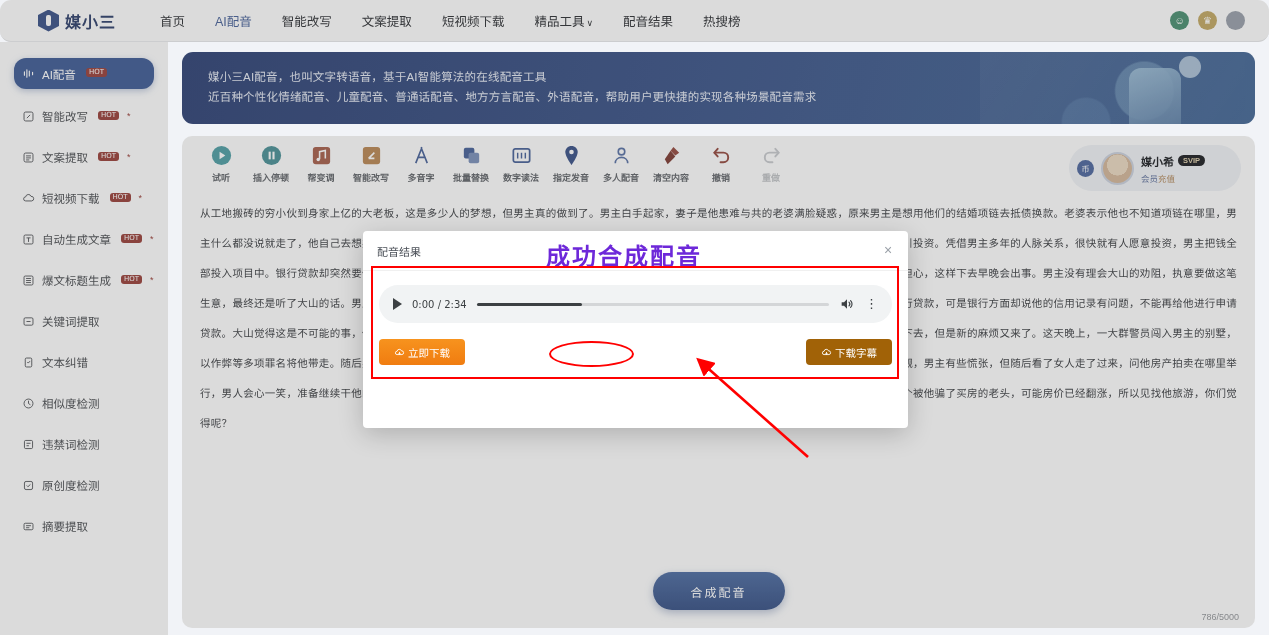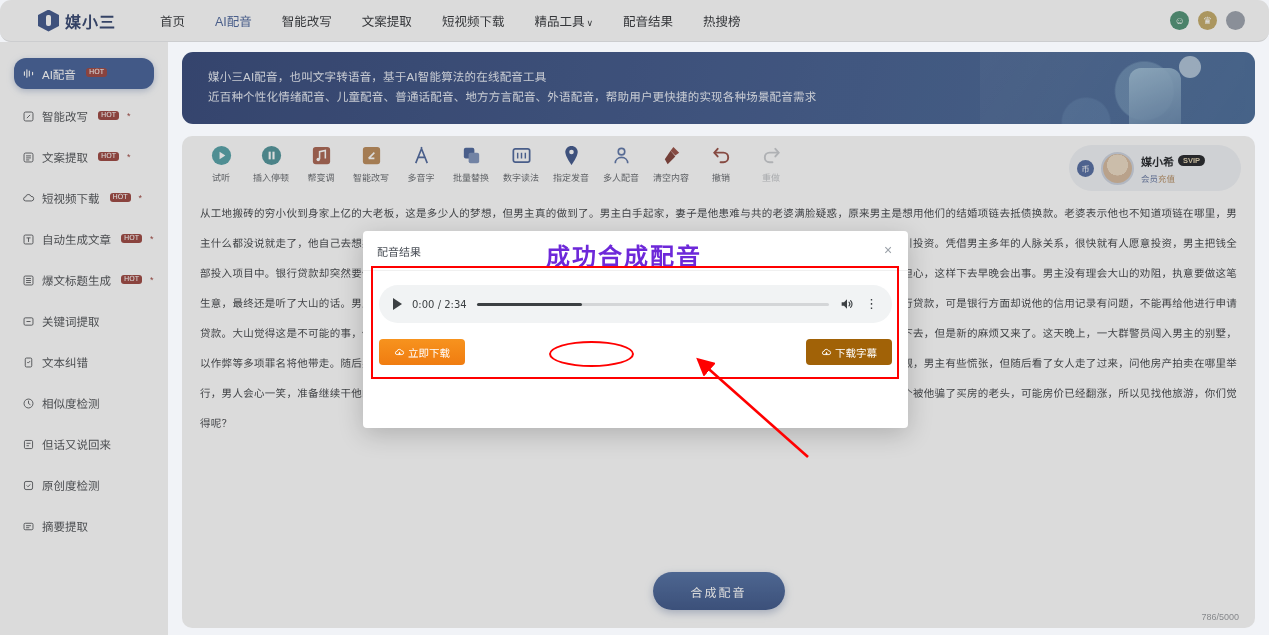--- a/index.html
+++ b/index.html
@@ -96,21 +96,21 @@
 
   .panel {
     margin-top: 12px; background: #ffffff; border-radius: 10px;
     height: 492px; position: relative;
   }
 
   
   .toolbar { display: flex; align-items: flex-start; padding: 8px 0 0 14px; gap: 0; }
   .tool {
     width: 50px; display: flex; flex-direction: column; align-items: center;
-    gap: 4px; cursor: pointer;
+    gap: 4px; cursor: pointer; font-weight: bold;
   }
   .tool-ico { width: 23px; height: 23px; display: flex; align-items: center; justify-content: center; }
   .tool-ico svg { width: 23px; height: 23px; display:block; }
   .tool-label { font-size: 9px; color: #6b727c; white-space: nowrap; }
   .tool.disabled .tool-label { color: #c3c8cf; }
 
   
   .account {
     position: absolute; right: 14px; top: 9px; width: 172px; height: 46px;
     background: #eef3fb; border-radius: 23px; display: flex; align-items: center;
@@ -331,21 +331,21 @@
       <span>相似度检测</span>
     </div>
 
     <div class="side-item">
       <span class="side-ico">
           <svg viewBox="0 0 16 16" fill="none" stroke="currentColor" stroke-width="1.1">
             <rect x="3" y="3" width="10" height="10" rx="1.5"></rect>
             <path d="M5.5 6.5h5M5.5 9.5h3"></path>
           </svg>
         </span>
-      <span>但话又说回来</span>
+      <span>违禁词检测</span>
     </div>
 
     <div class="side-item">
       <span class="side-ico">
           <svg viewBox="0 0 16 16" fill="none" stroke="currentColor" stroke-width="1.1">
             <rect x="3" y="3" width="10" height="10" rx="2"></rect>
             <path d="M5.8 8l1.5 1.5L10.4 6.6"></path>
           </svg>
         </span>
       <span>原创度检测</span>

